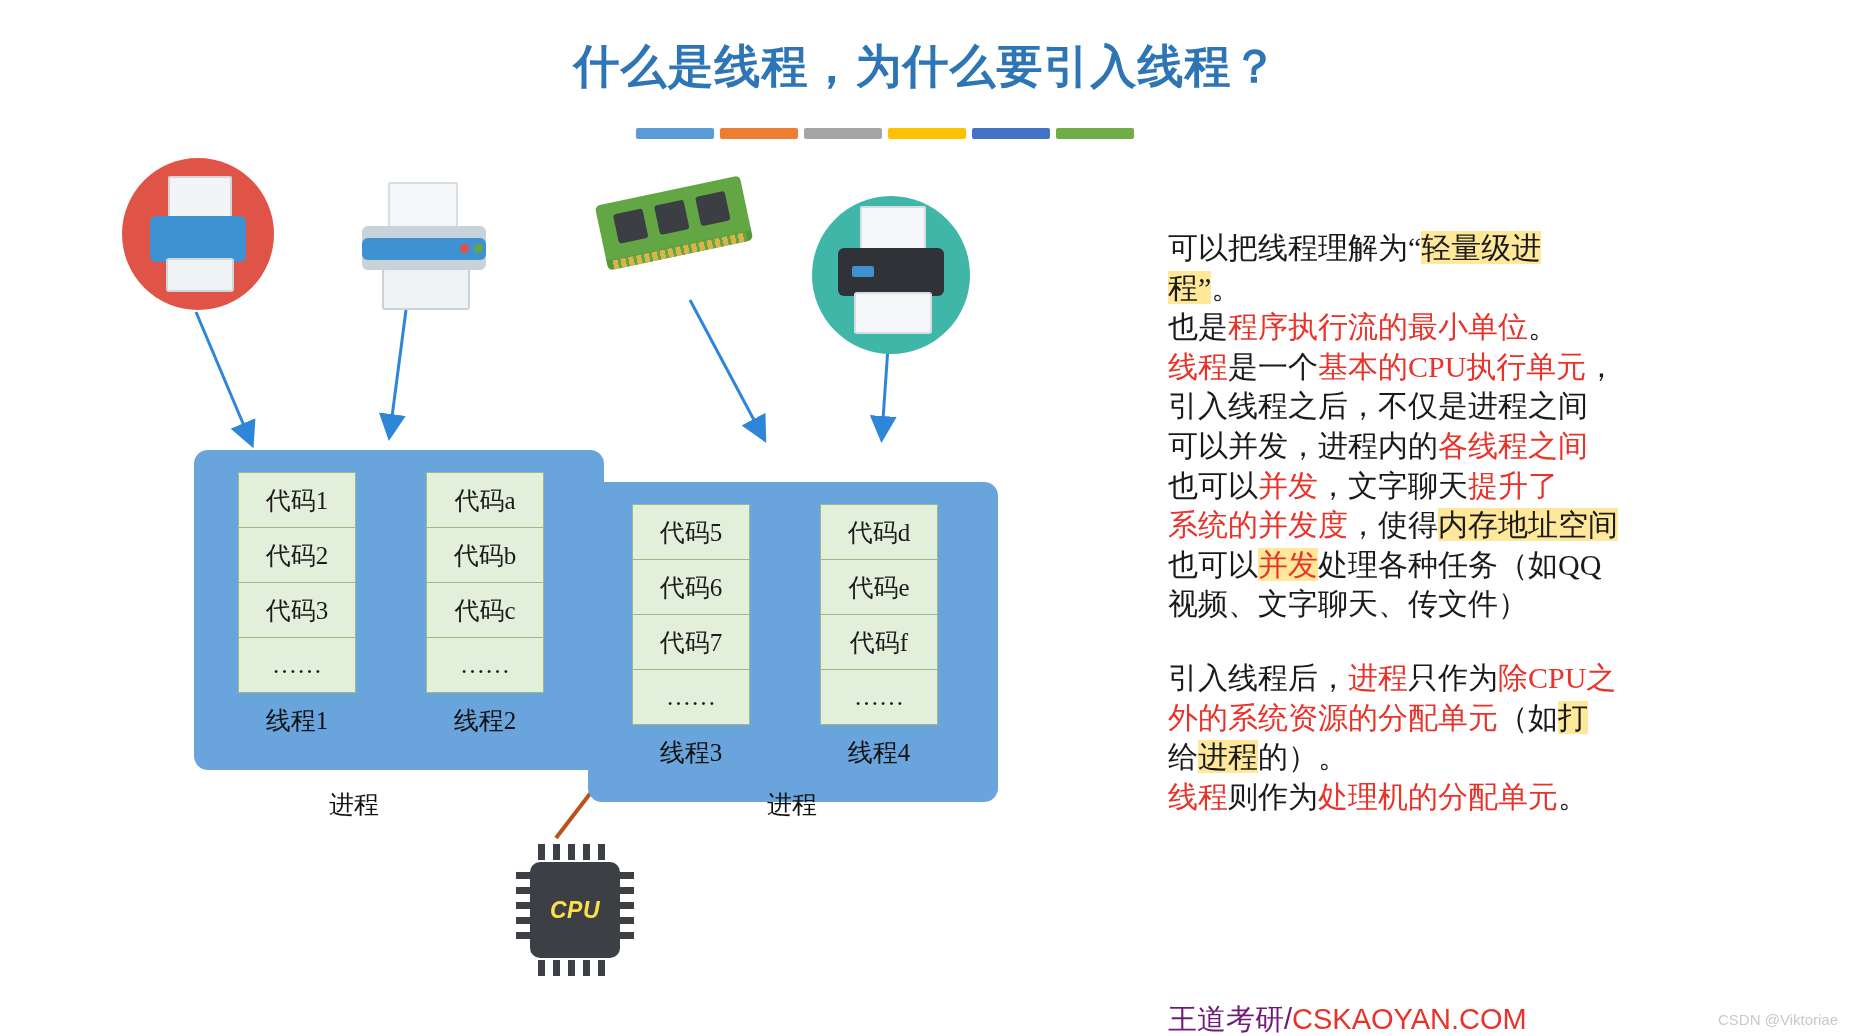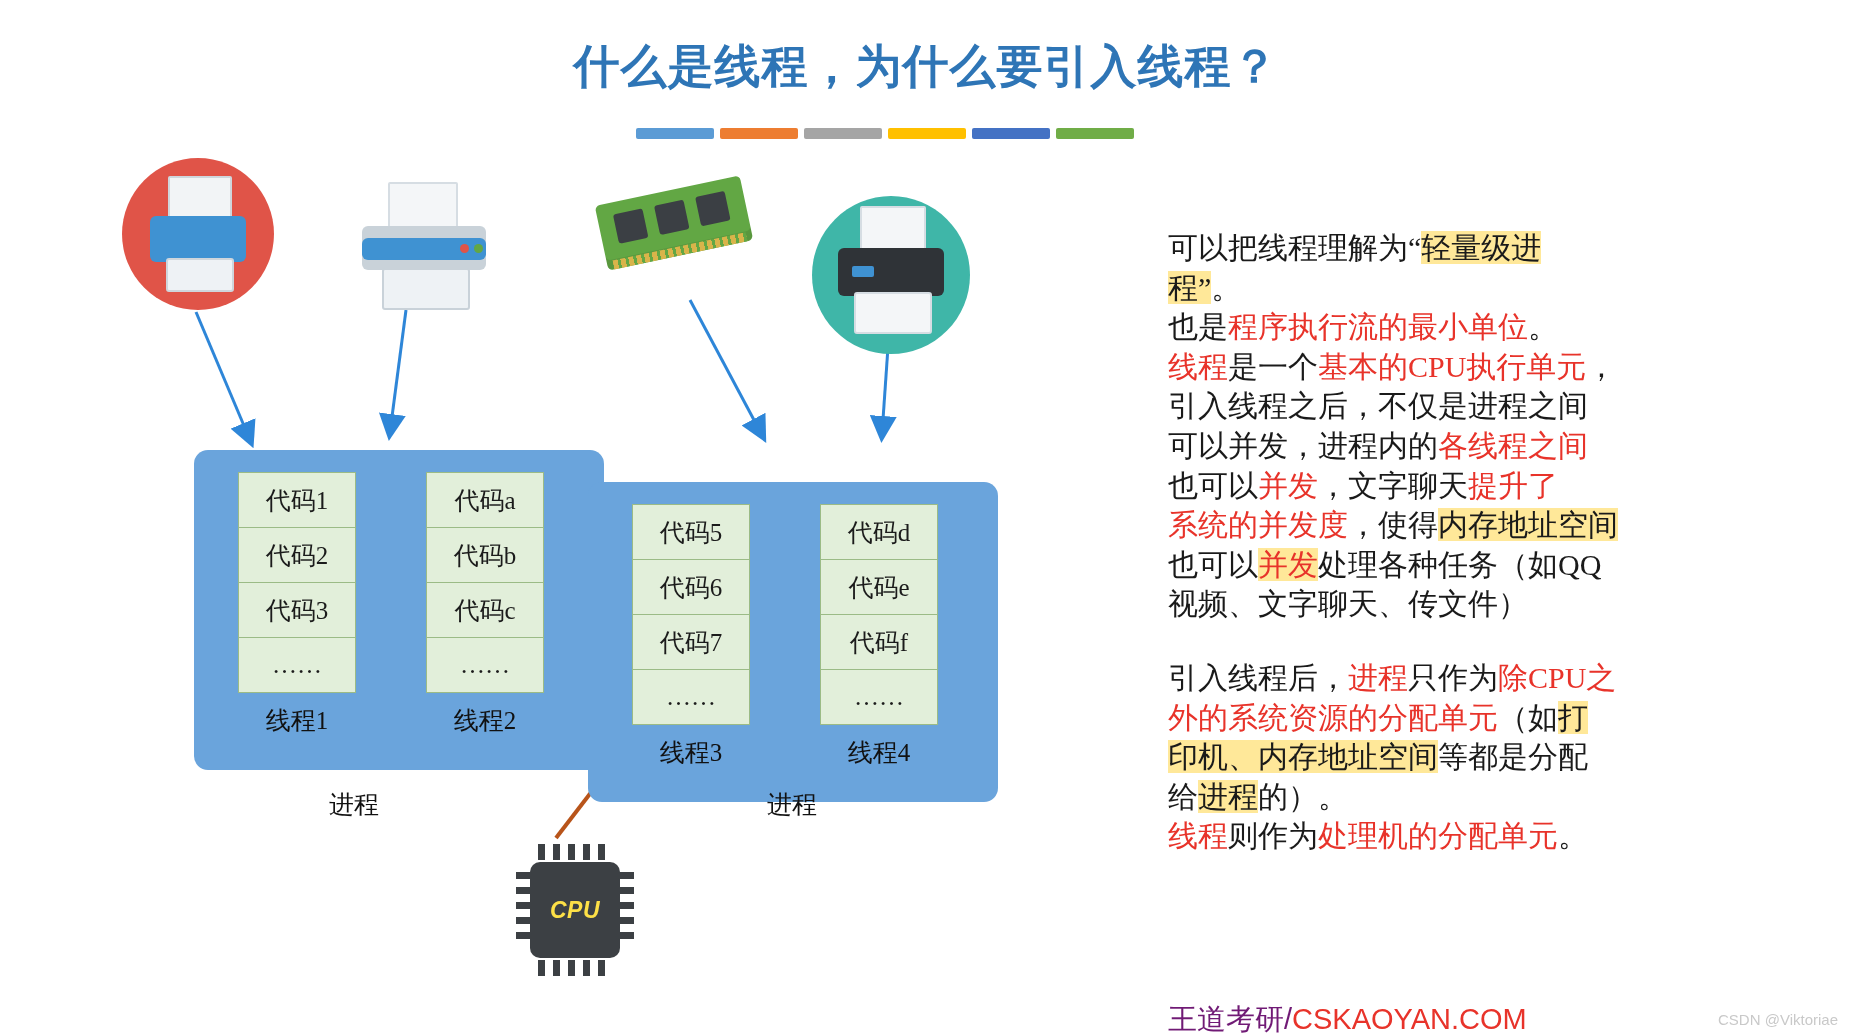--- a/index.html
+++ b/index.html
@@ -357,21 +357,20 @@
       <div><span>可以并发，进程内的</span><span class="red">各线程之间</span></div>
       <div><span>也可以</span><span class="red">并发</span><span>，文字聊天</span><span class="red">提升了</span></div>
       <div><span class="red">系统的并发度</span><span>，使得</span><span class="hl">内存地址空间</span></div>
       <div><span>也可以</span><span class="hl-red">并发</span><span>处理各种任务（如QQ</span></div>
       <div><span>视频、文字聊天、传文件）</span></div>
     </div>
   <div class="para-gap"></div>
   <div>
       <div><span>引入线程后，</span><span class="red">进程</span><span>只作为</span><span class="red">除CPU之</span></div>
       <div><span class="red">外的系统资源的分配单元</span><span>（如</span><span class="hl">打</span></div>
-      <div><span class="hl">印机、内存地址空间</span><span>等都是分配</span></div>
       <div><span>给</span><span class="hl">进程</span><span>的）。</span></div>
       <div><span class="red">线程</span><span>则作为</span><span class="red">处理机的分配单元</span><span>。</span></div>
     </div>
 </div>
 
 <div id="brand">
   <span class="cn">王道考研/</span><span class="en">CSKAOYAN.COM</span>
 </div>
 <div id="watermark">CSDN @Viktoriae</div>
 

